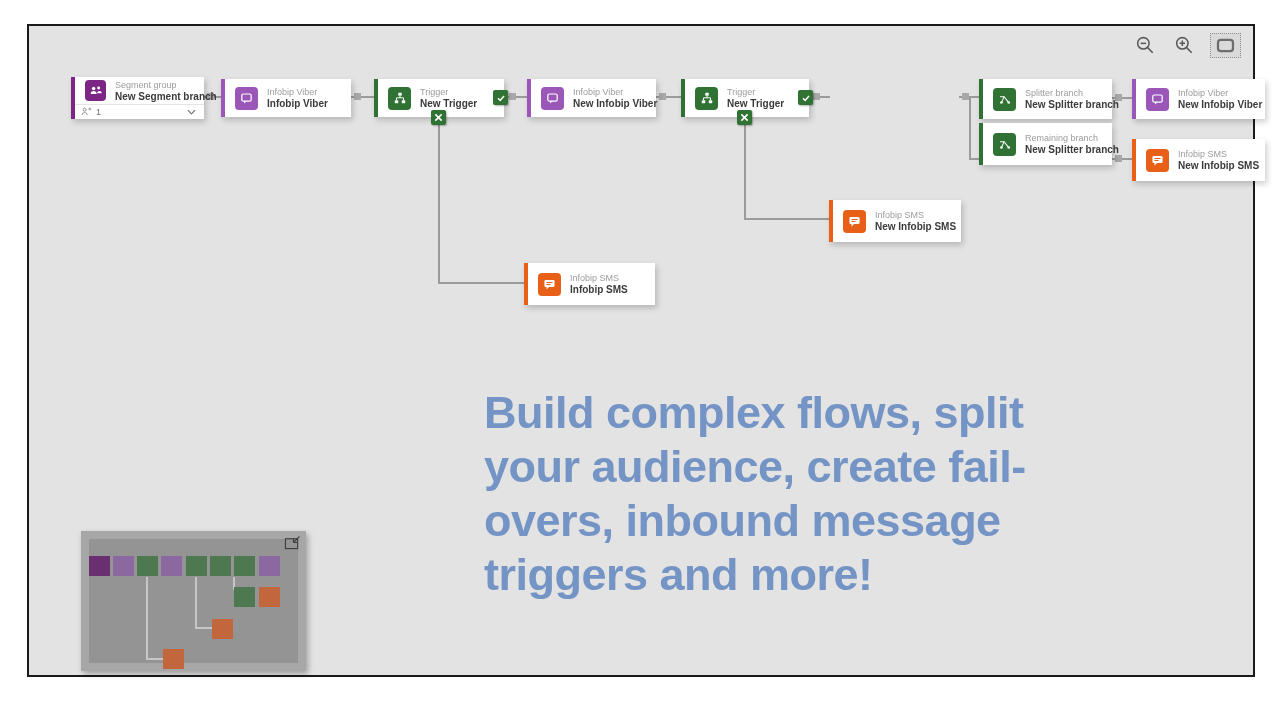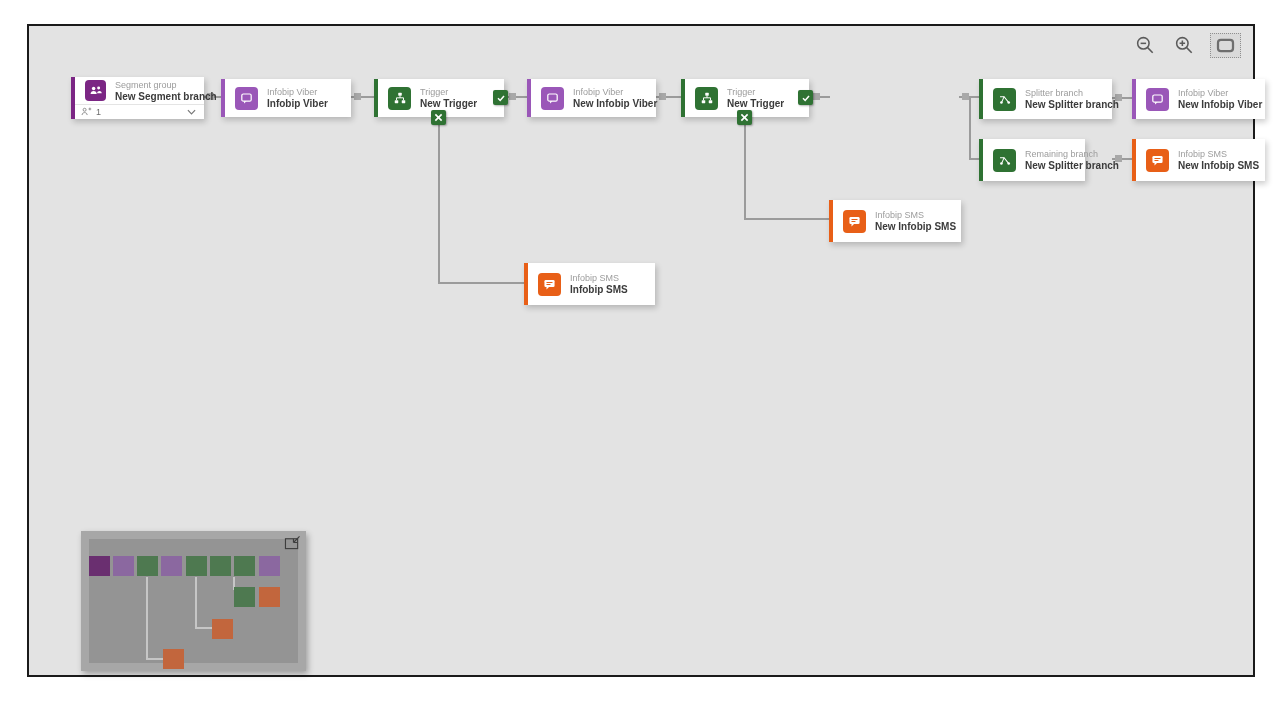--- a/index.html
+++ b/index.html
@@ -255,21 +255,21 @@
             <path d="M5.4 10.8v2.6l2.6-2.6" fill="#fff" stroke="none"></path>
           </svg>
       </div>
       <div class="labels">
         <div class="type-label">Infobip Viber</div>
         <div class="name-label">New Infobip Viber</div>
       </div>
     </div>
   </div>
 
-  <div class="node" style="left:950px;top:113px;width:106px;height:42px">
+  <div class="node" style="left:950px;top:97px;width:133px;height:42px">
     <div class="accent" style="background:#2f7233"></div>
     <div class="node-main">
       <div class="icon-box" style="background:#2f7233">
         <svg width="13" height="13" viewBox="0 0 16 16" fill="none" stroke="#fff" stroke-width="1.3">
             <path d="M2.5 4.5h5l5.5 7"></path>
             <path d="M7.5 4.5l-3 7"></path>
             <circle cx="13.2" cy="11.6" r="1.6" fill="#fff" stroke="none"></circle>
             <circle cx="4.2" cy="11.6" r="1.6" fill="#fff" stroke="none"></circle>
           </svg>
       </div>
@@ -346,20 +346,24 @@
           <path d="M6 8.5h5M8.5 6v5"></path>
         </svg>
     </button>
     <button class="fit-btn">
       <svg width="19" height="15" viewBox="0 0 20 16" fill="none" stroke="#6e6e6e" stroke-width="2.4">
           <rect x="2" y="2" width="16" height="12" rx="3"></rect>
         </svg>
     </button>
   </div>
 
+  <div class="caption">Build complex flows, split
+your audience, create fail-
+overs, inbound message
+triggers and more!</div>
 
   <div class="minimap">
     <div class="minimap-inner">
 
       <div class="mini-line" style="left:57px;top:38px;width:2px;height:83px"></div>
       <div class="mini-line" style="left:57px;top:119px;width:17px;height:2px"></div>
       <div class="mini-line" style="left:106px;top:38px;width:2px;height:52px"></div>
       <div class="mini-line" style="left:106px;top:88px;width:17px;height:2px"></div>
       <div class="mini-line" style="left:144px;top:38px;width:2px;height:13px"></div>
 

